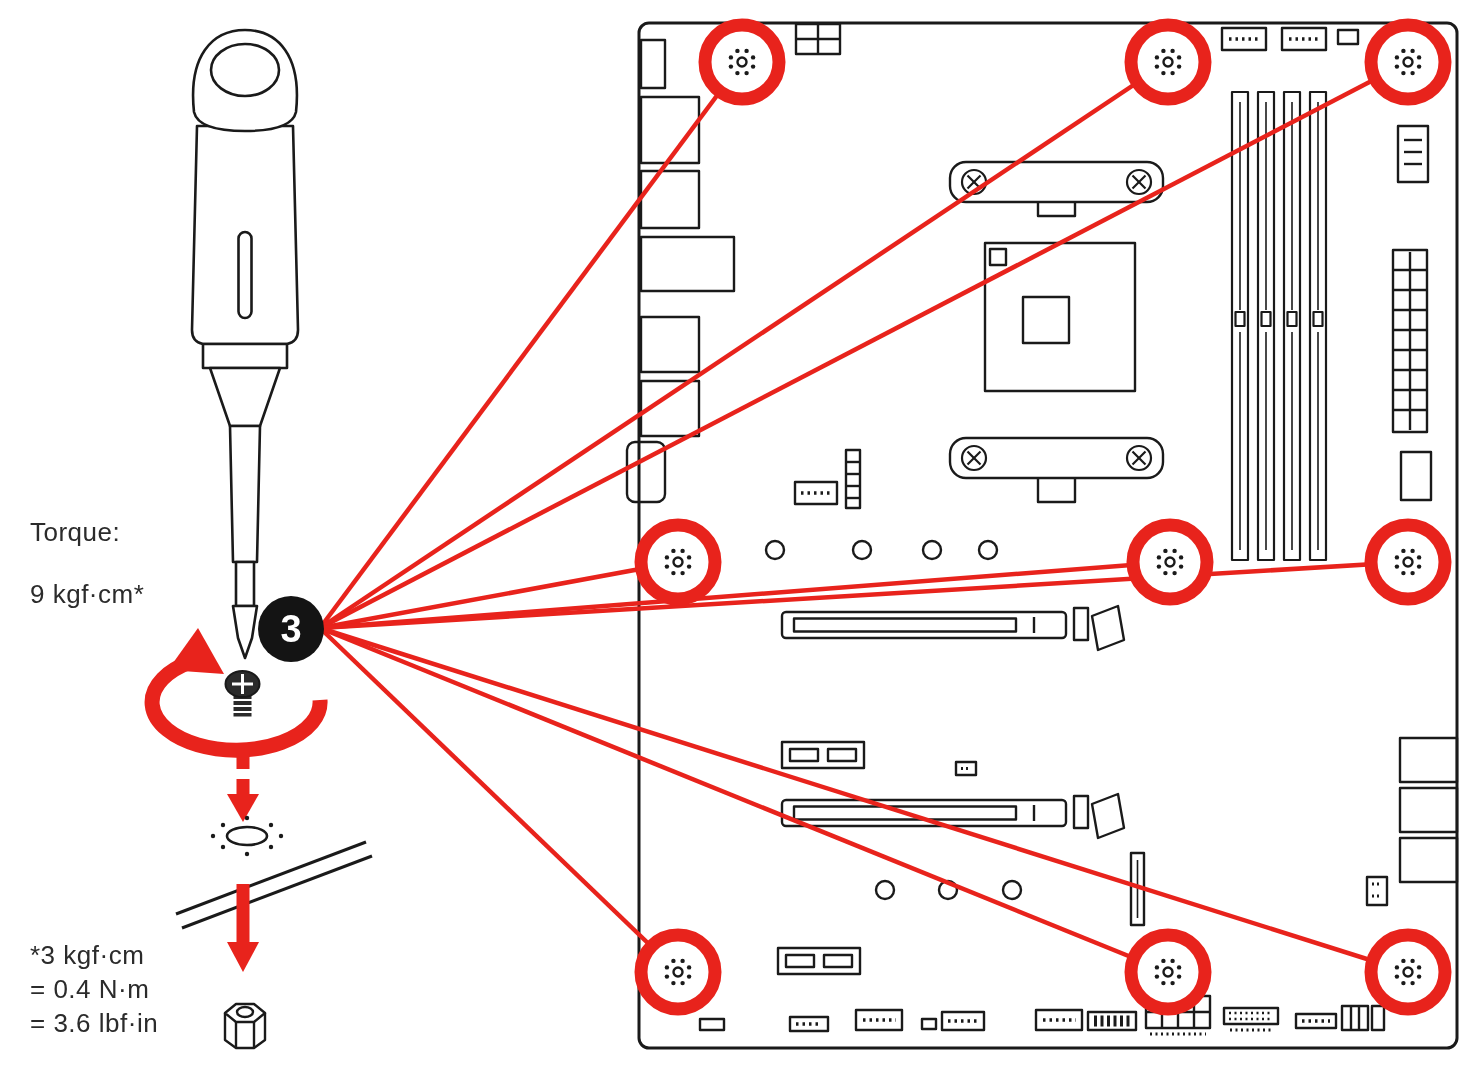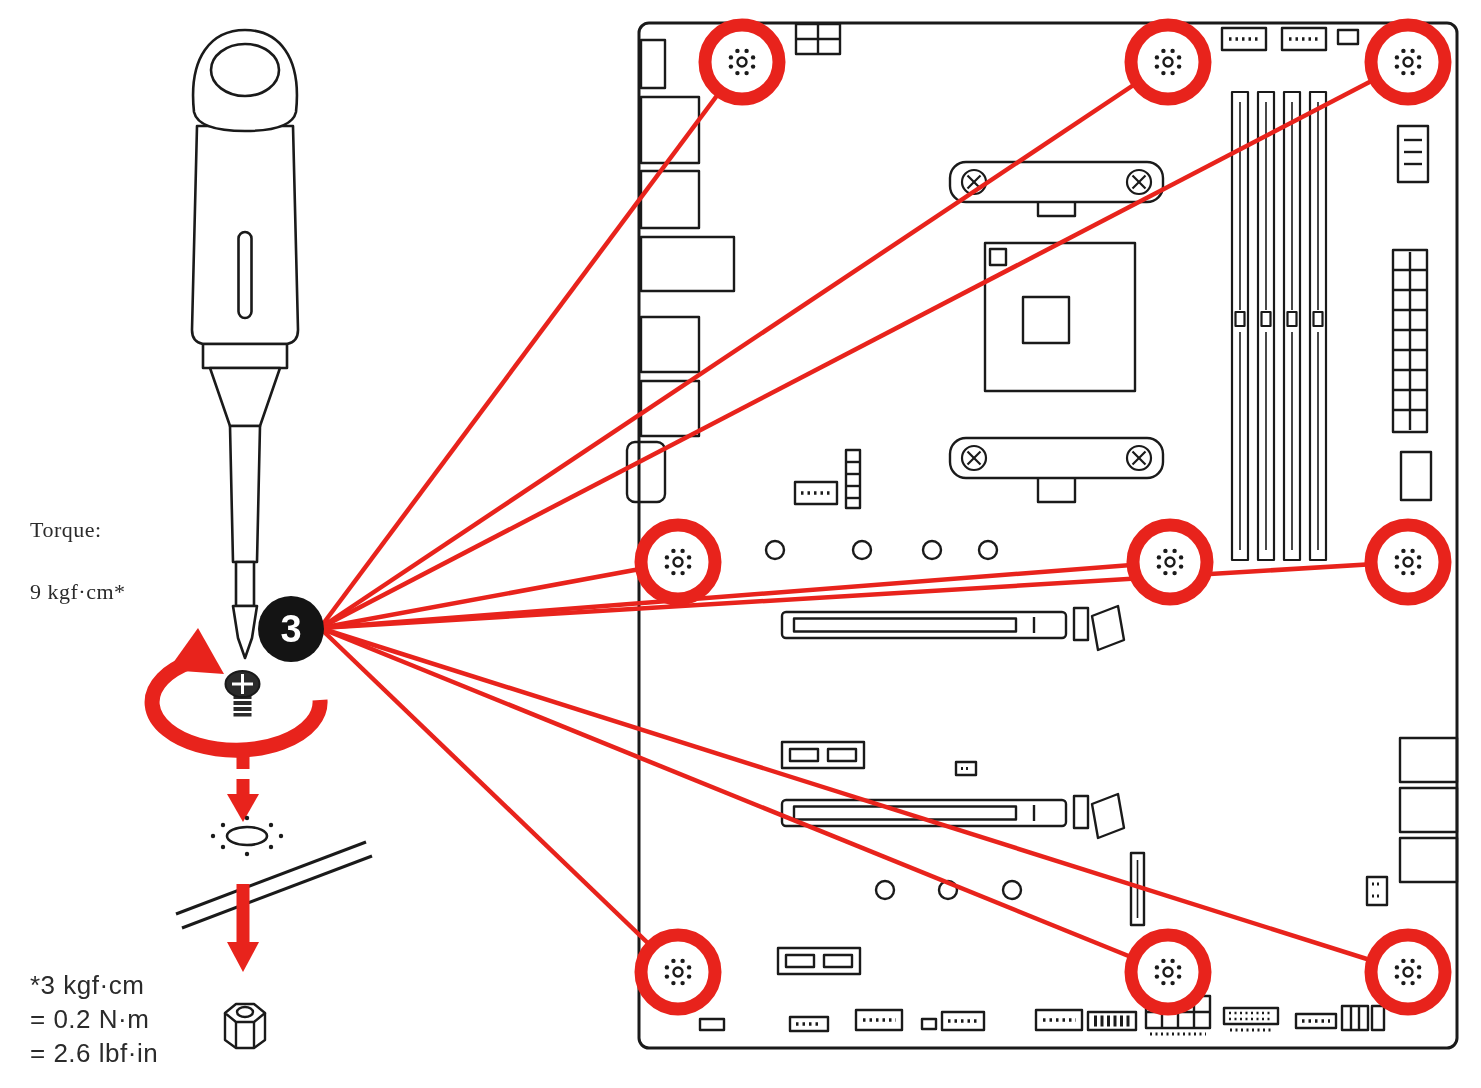--- a/index.html
+++ b/index.html
@@ -6,22 +6,22 @@
   .stage {
     position: relative;
     width: 1481px;
     height: 1088px;
     background: #ffffff;
     font-family: "Liberation Sans", sans-serif;
     overflow: hidden;
   }
   .stage svg { position: absolute; left: 0; top: 0; }
   .label { position: absolute; color: #2b2b2b; letter-spacing: 0.5px; white-space: pre; }
-  .torque-line { font-size: 22px; font-family: Liberation Serif, serif; }
-  .footnote-line { font-size: 26px; margin-top: 30px; }
+  .torque-line { font-size: 26px; }
+  .footnote-line { font-size: 26px; }
 </style>
 </head>
 <body>
 
 <div class="stage">
 
   <svg width="1481" height="1088" viewBox="0 0 1481 1088">
     <defs>
       <g id="cross-screw" stroke="#1a1a1a" fill="#ffffff" stroke-width="2.2">
         <circle r="12"></circle>
@@ -377,15 +377,15 @@
 
     <g>
       <circle cx="291" cy="629" r="33" fill="#141414"></circle>
       <text x="291" y="642" text-anchor="middle" font-size="38" font-weight="bold" fill="#ffffff" font-family="Liberation Sans, sans-serif">3</text>
     </g>
   </svg>
 
   <div class="label torque-line" style="left:30px; top:517px;">Torque:</div>
   <div class="label torque-line" style="left:30px; top:579px;">9 kgf·cm*</div>
   <div class="label footnote-line" style="left:30px; top:940px;">*3 kgf·cm</div>
-  <div class="label footnote-line" style="left:30px; top:974px;">= 0.2 N·m</div>
-  <div class="label footnote-line" style="left:30px; top:1008px;">= 2.6 lbf·in</div>
+  <div class="label footnote-line" style="left:30px; top:974px;">= 0.4 N·m</div>
+  <div class="label footnote-line" style="left:30px; top:1008px;">= 3.6 lbf·in</div>
 </div>
 
 </body></html>

